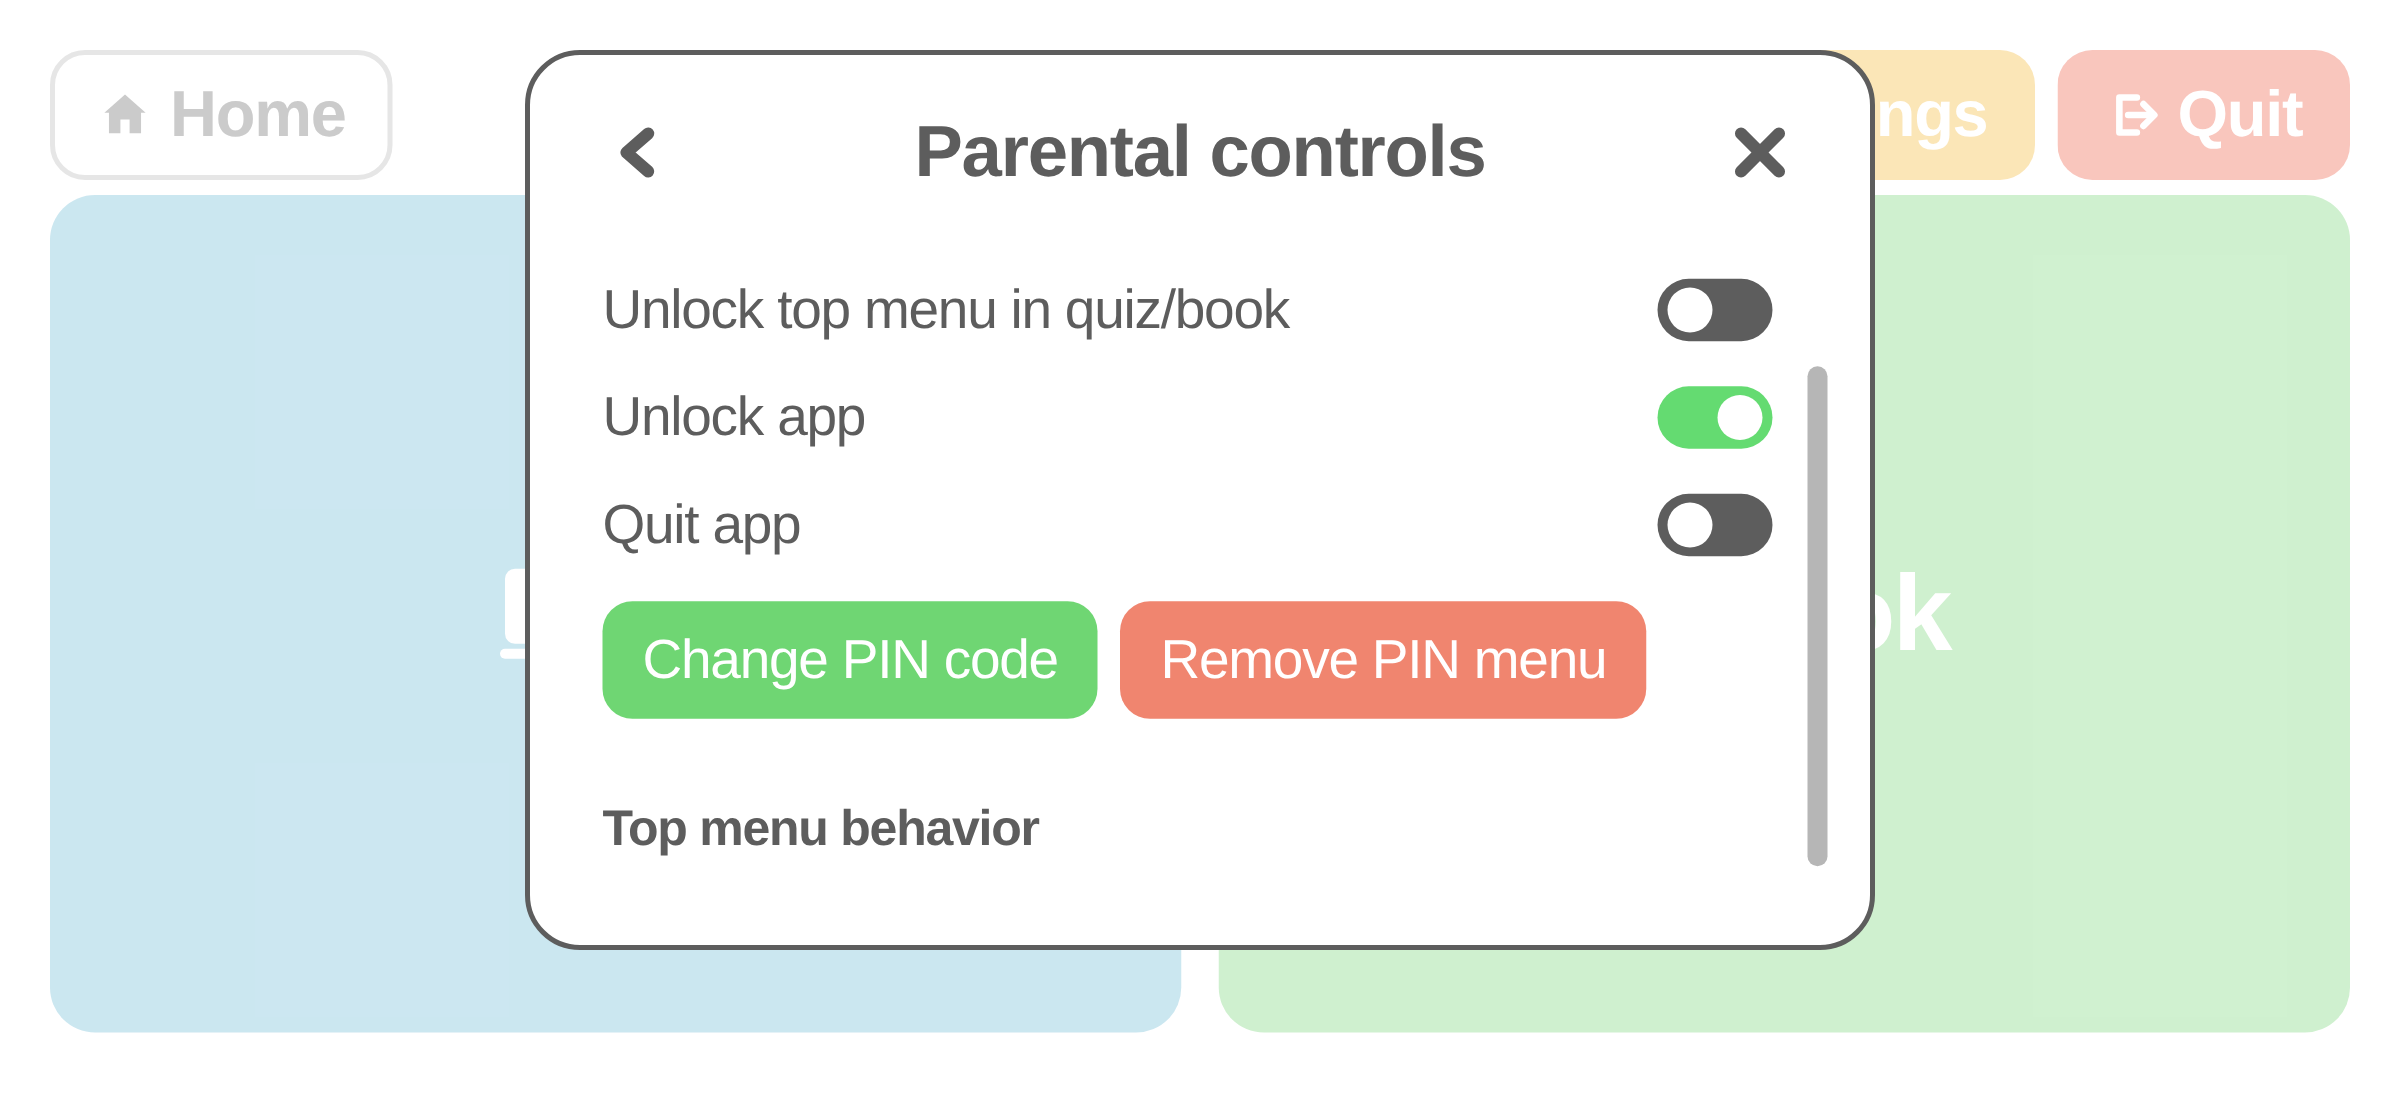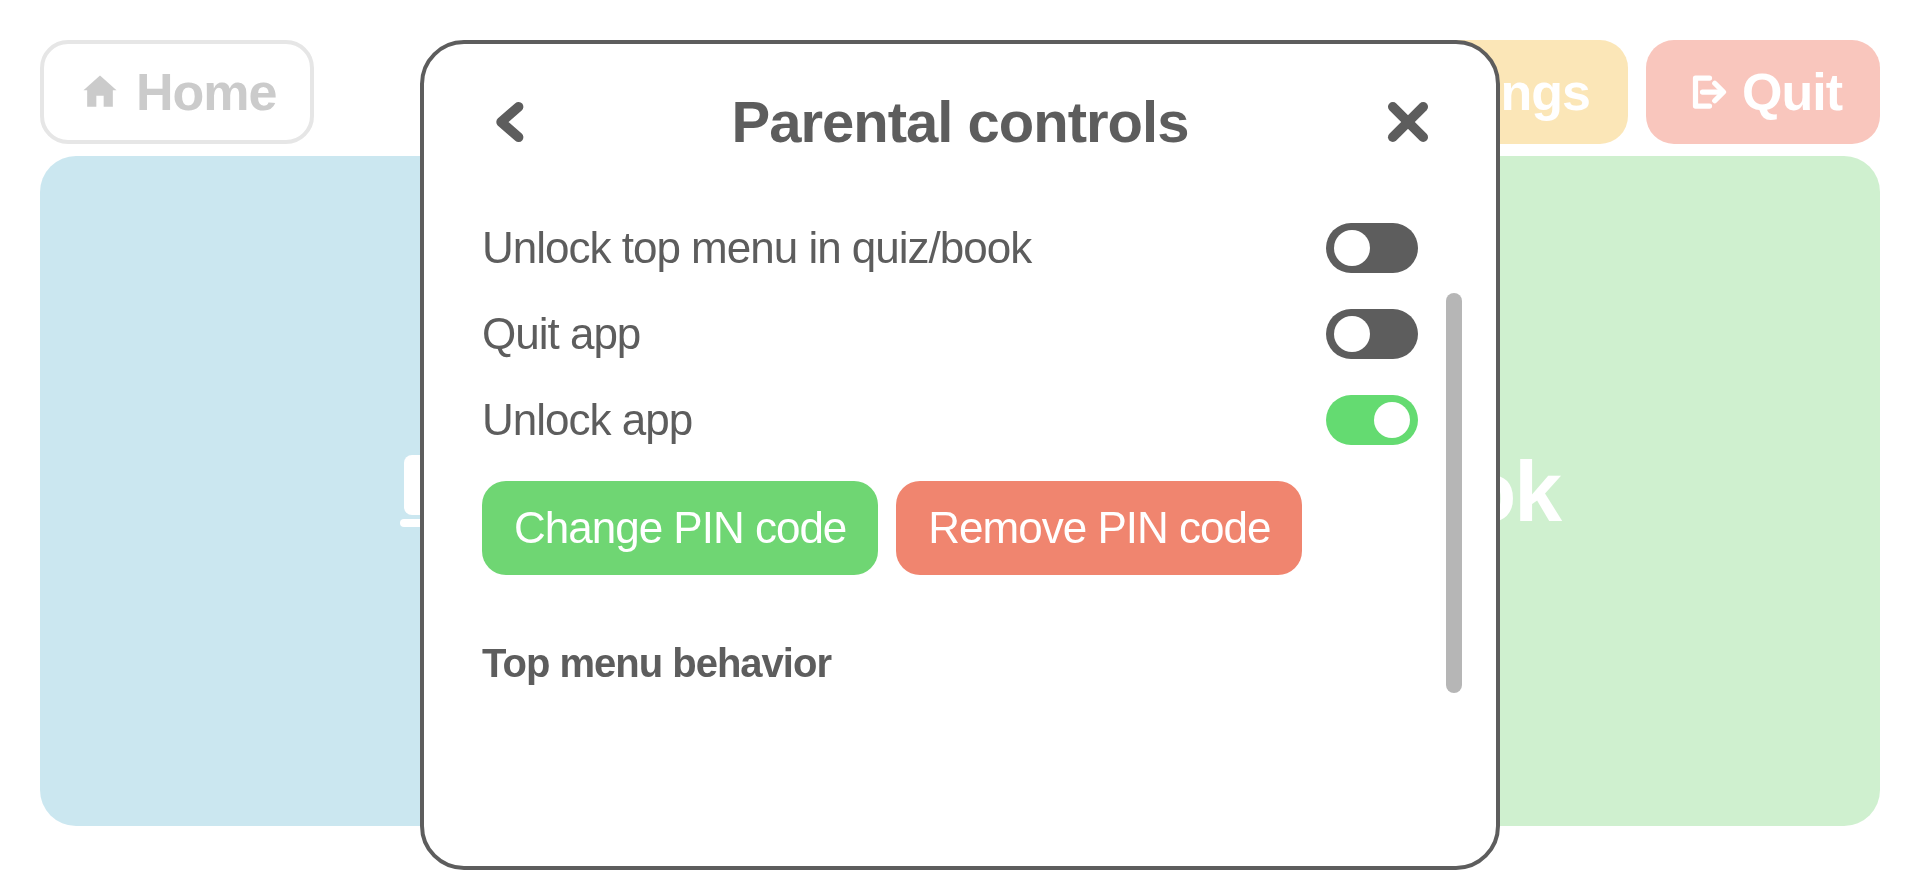--- a/index.html
+++ b/index.html
@@ -82,21 +82,21 @@
     background: rgba(255,255,255,0.05);
   }
 
   
   .modal {
     position: absolute;
     left: 50%;
     top: 40px;
     transform: translateX(-50%);
     width: 1080px;
-    height: 830px;
+    height: 720px;
     background: #ffffff;
     border: 4px solid #5d5d5d;
     border-radius: 44px;
     display: flex;
     flex-direction: column;
     overflow: hidden;
   }
   .modal-header {
     display: flex;
     align-items: center;
@@ -267,39 +267,39 @@
     <div class="modal-body">
 
       <div class="setting-row">
         <div class="setting-label">Unlock top menu in quiz/book</div>
         <div class="toggle toggle-off">
             <div class="knob"></div>
           </div>
       </div>
 
       <div class="setting-row">
+        <div class="setting-label">Unlock app</div>
+        <div class="toggle toggle-on">
+            <div class="knob"></div>
+          </div>
+      </div>
+
+      <div class="setting-row">
         <div class="setting-label">Quit app</div>
         <div class="toggle toggle-off">
-            <div class="knob"></div>
-          </div>
-      </div>
-
-      <div class="setting-row">
-        <div class="setting-label">Unlock app</div>
-        <div class="toggle toggle-on">
             <div class="knob"></div>
           </div>
       </div>
 
       <div class="btn-row">
         <div class="pill pill-green">
           <span>Change PIN code</span>
         </div>
         <div class="pill pill-red">
-          <span>Remove PIN code</span>
+          <span>Remove PIN menu</span>
         </div>
       </div>
 
       <div class="section-hdr">Top menu behavior</div>
 
 
     </div>
 
     <div class="scrollbar"></div>
   </div>

